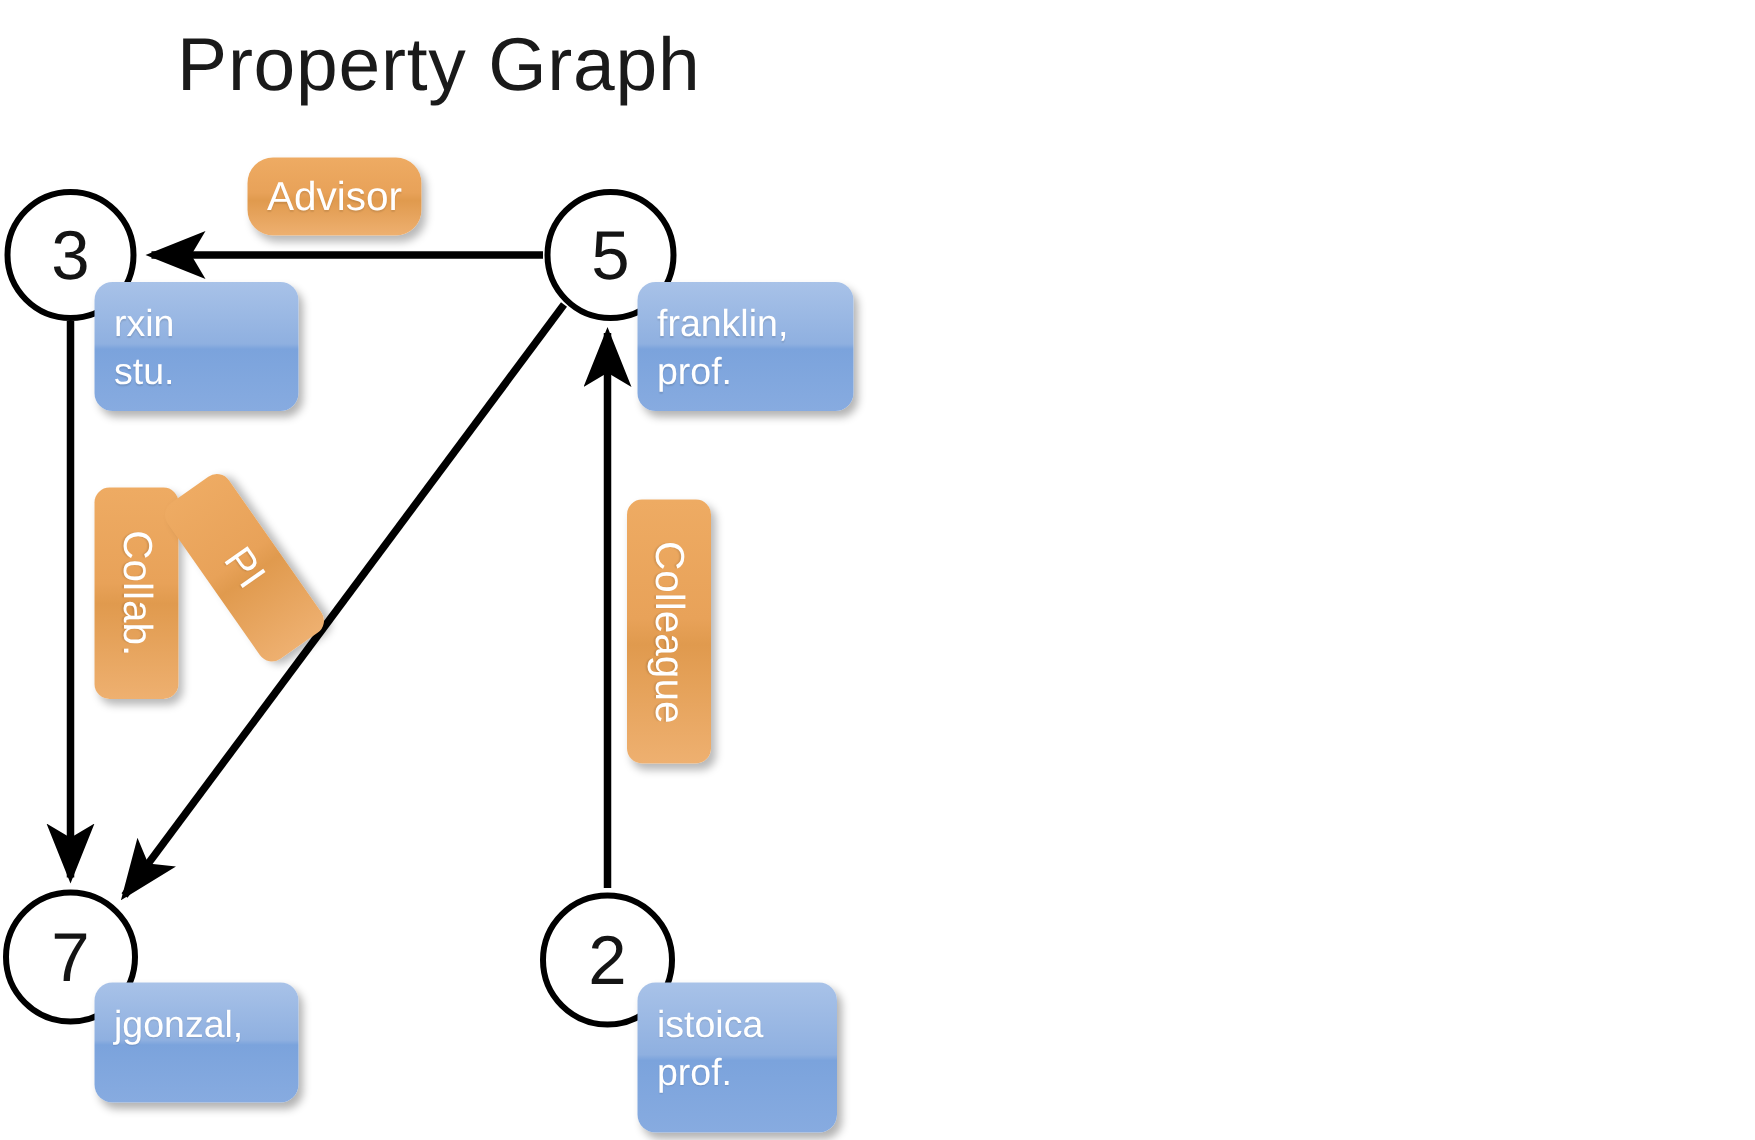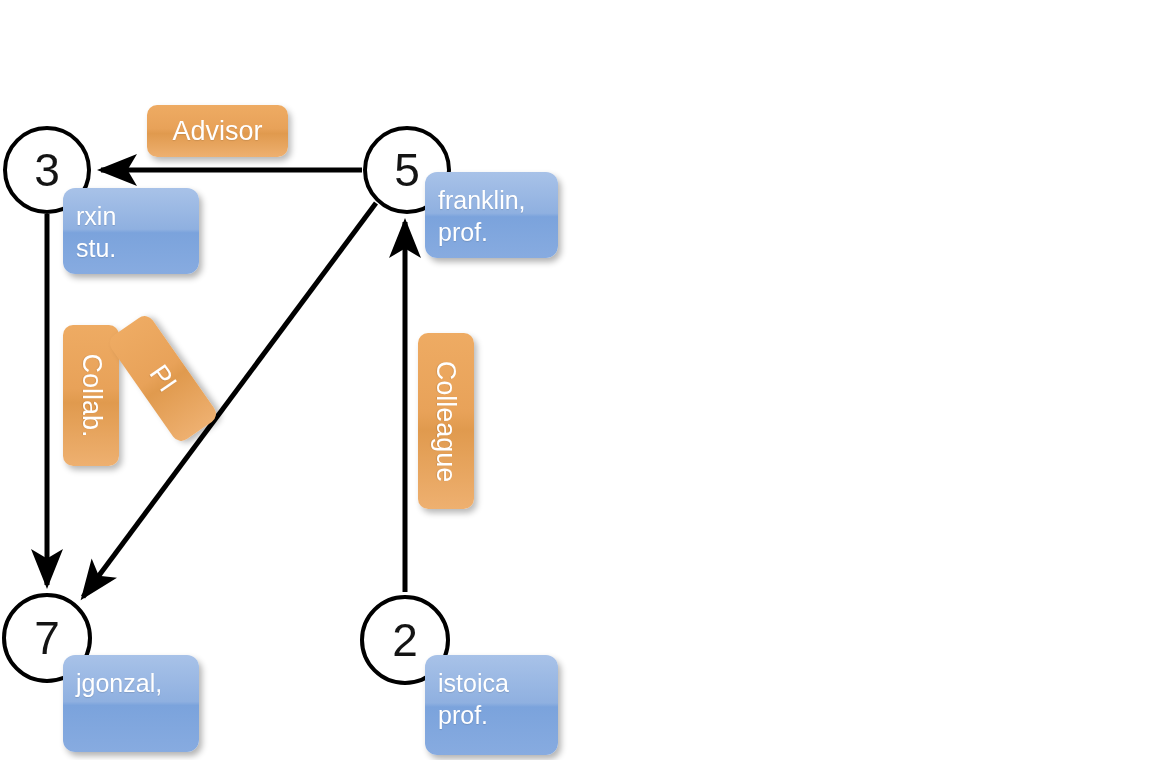--- a/index.html
+++ b/index.html
@@ -84,42 +84,42 @@
     font-family: "Liberation Sans", sans-serif;
     font-weight: 400;
     font-size: 25px;
     line-height: 32px;
     padding: 12px 0 17px 13px;
     box-sizing: border-box;
     text-shadow: 0 1px 1px rgba(0,0,0,0.12);
   }
   .prop-box .pline { display: block; white-space: nowrap; }
   #prop-3 { left: 63px;  top: 188px; width: 136px; height: 86px; }
-  #prop-5 { left: 425px; top: 172px; width: 133px; height: 86px; }
-  #prop-7 { left: 63px;  top: 655px; width: 136px; height: 97px; }
+  #prop-5 { left: 425px; top: 188px; width: 144px; height: 86px; }
+  #prop-7 { left: 63px;  top: 655px; width: 136px; height: 80px; }
   #prop-2 { left: 425px; top: 655px; width: 133px; height: 100px; }
 
   
   .edge-label {
     position: absolute;
     border-radius: 10px;
     background: linear-gradient(to bottom, #eeab63 0%, #e8a259 45%, #e09a4e 55%, #eeb070 100%);
     box-shadow: 3px 4px 6px rgba(0,0,0,0.28);
     color: #ffffff;
     font-family: "Liberation Sans", sans-serif;
     font-weight: 400;
     font-size: 27px;
     display: flex;
     align-items: center;
     justify-content: center;
     box-sizing: border-box;
     text-shadow: 0 1px 1px rgba(0,0,0,0.10);
   }
   #edge-label-advisor {
-    left: 147px; top: 105px; width: 141px; height: 52px;
+    left: 165px; top: 105px; width: 116px; height: 52px; border-radius: 17px;
   }
   #edge-label-collab {
     left: 63px; top: 325px; width: 56px; height: 141px;
   }
   #edge-label-collab .rot,
   #edge-label-colleague .rot {
     transform: rotate(90deg);
     white-space: nowrap;
   }
   #edge-label-colleague {
@@ -132,20 +132,21 @@
   #edge-label-pi .rot {
     transform: rotate(90deg);
     white-space: nowrap;
   }
 </style>
 </head>
 <body>
 
 <div id="graph-panel">
 
+  <div class="panel-title" id="graph-title">Property Graph</div>
 
   <svg id="graph-edges" viewBox="0 0 585 760" xmlns="http://www.w3.org/2000/svg">
     <defs>
       <marker id="arrowhead" markerWidth="9" markerHeight="9" refX="7.2" refY="3.2" orient="auto" markerUnits="strokeWidth">
         <path d="M0,0 L8,3.2 L0,6.4 L1.9,3.2 Z" fill="#000000"></path>
       </marker>
     </defs>
 
     <line x1="362" y1="170" x2="101" y2="170" stroke="#000000" stroke-width="5" marker-end="url(#arrowhead)"></line>
 

